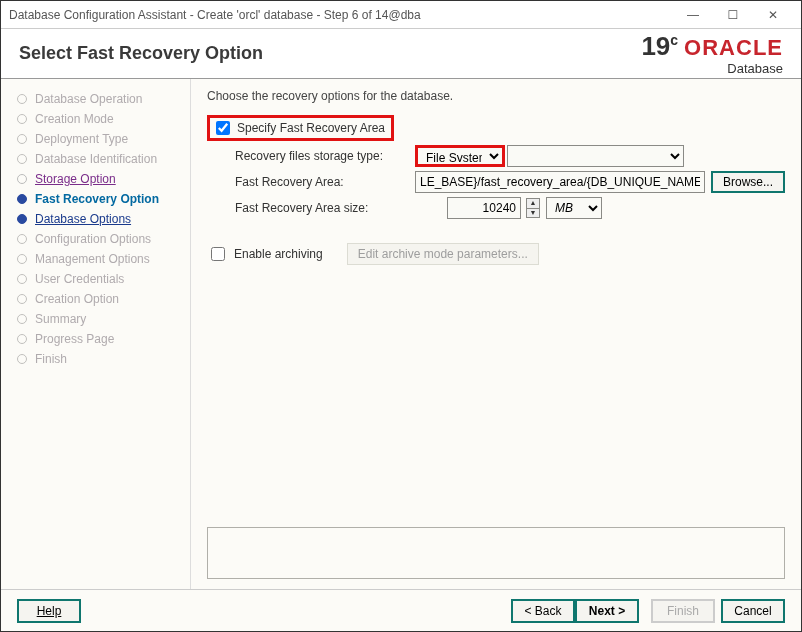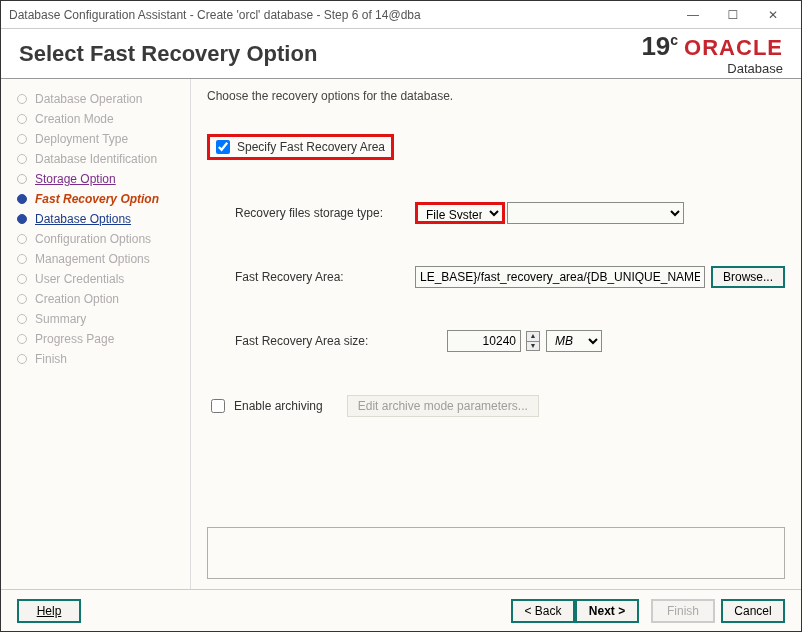--- a/index.html
+++ b/index.html
@@ -33,21 +33,21 @@
   }
   .header {
     height: 50px;
     display: flex;
     align-items: center;
     padding: 0 18px;
     border-bottom: 1px solid #999;
   }
   .header-title {
     flex: 1;
-    font-size: 22px;
+    font-size: 18px;
     font-weight: bold;
     color: #3a3a3a;
   }
   .brand {
     display: flex;
     align-items: baseline;
     gap: 6px;
   }
   .brand-version { font-size: 26px; font-weight: bold; color: #333; }
   .brand-version sup { font-size: 14px; }
@@ -76,34 +76,34 @@
     width: 10px; height: 10px;
     border-radius: 50%;
     border: 1px solid #c1c0bd;
     background: #fcfbf7;
     flex-shrink: 0;
   }
   .step.link { color: #1a3a8c; text-decoration: underline; cursor: pointer; }
   .step.link .dot { border-color: #2a4aa0; background: #2a4aa0; }
   .step.linkpast { color: #7a2d8a; text-decoration: underline; cursor: pointer; }
   .step.linkpast .dot { border-color: #bbb; }
-  .step.current { color: #c2410c; font-weight: bold; font-style: italic; }
+  .step.current { color: #0369a1; font-weight: bold; }
   .step.current .dot { background: #2a4aa0; border-color: #2a4aa0; }
   .main {
     flex: 1;
     padding: 10px 16px;
     background: #fcfbf7;
     display: flex;
     flex-direction: column;
   }
   .instr { margin-bottom: 10px; color: #444; }
   .row {
     display: flex;
     align-items: center;
-    margin: 21px 0;
+    margin: 2px 0;
     gap: 6px;
   }
   .indent { margin-left: 28px; }
   .chk { width: 14px; height: 14px; }
   .lbl { margin-right: 4px; display: inline-block; }
   .combo, .txt, .spinner {
     background: #fafaf6;
     border: 1px solid #8a8a86;
     padding: 2px 4px;
     font-family: Tahoma, Arial, sans-serif;

